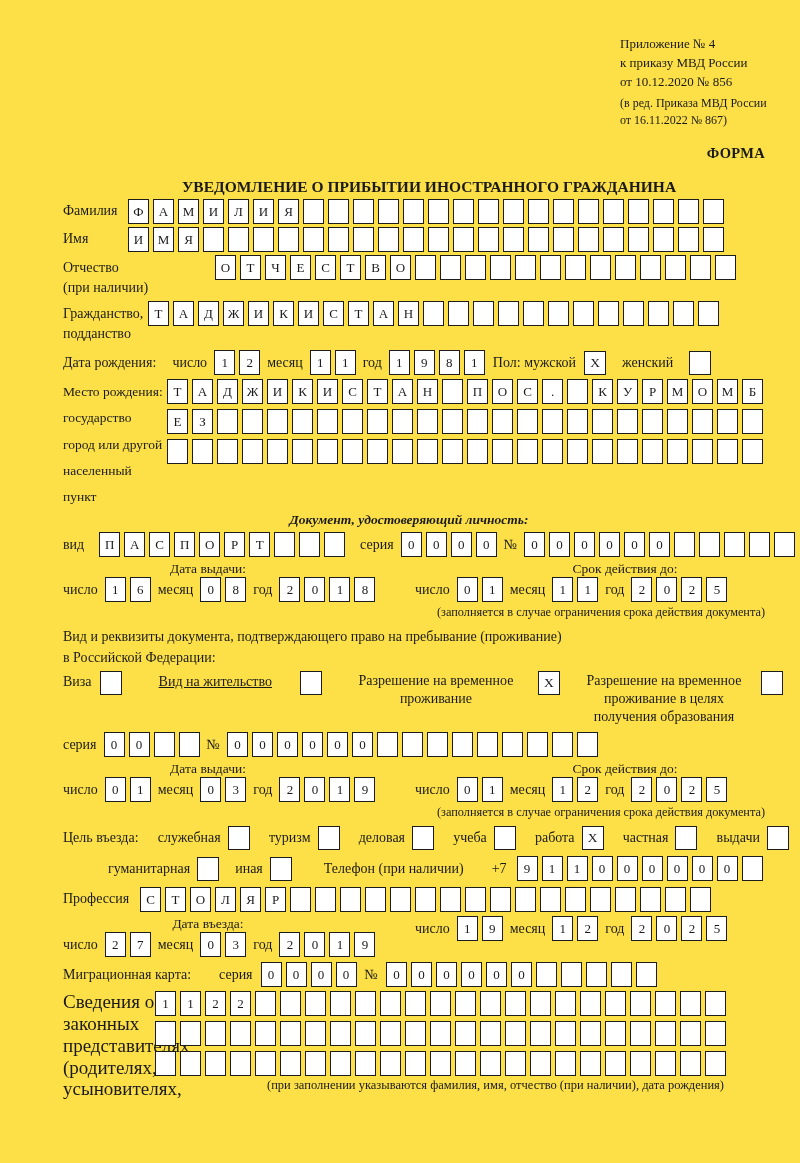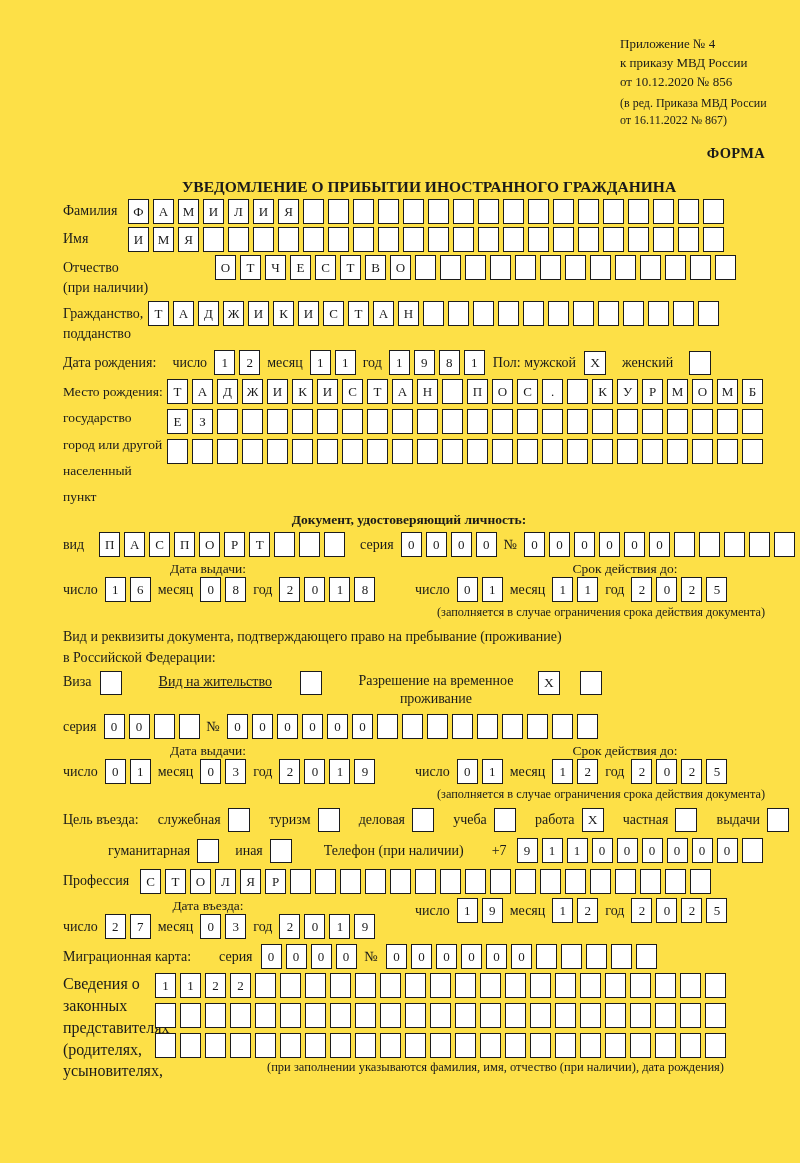--- a/index.html
+++ b/index.html
@@ -41,40 +41,40 @@
   .dg { display:inline-flex; align-items:center; gap:7px; }
   .dg-lbl { font-size:14px; }
   .dates-row { display:flex; margin-bottom:2px; }
   .dates-col { display:flex; flex-direction:column; }
   .dates-col.left { width:352px; }
   .dates-col.right { flex:1; }
   .dates-head { font-size:13.5px; line-height:16px; text-align:center; width:290px; }
   .dates-col.right .dates-head { width:300px; margin-left:60px; }
   .note { font-size:12.3px; line-height:16px; text-align:center; margin:2px 8px 4px 0; }
 
-  .center-bold { text-align:center; font-weight:bold; font-size:13.5px; margin:2px 40px 4px 0; }
+  .center-bold { text-align:center; font-weight:bold; font-size:13.5px; margin:2px 40px 4px 0;font-style:italic; }
   .intro { line-height:21px; }
 
   
   .res-options { display:flex; align-items:flex-start; margin:3px 0 6px 0; }
   .opt { display:flex; align-items:flex-start; }
   .opt .lab { padding-top:3px; }
   .opt .lab.c { text-align:center; line-height:18px; padding-top:1px; }
   .opt4 { flex:1; justify-content:space-between; }
 
   
   .purpose-row { display:flex; align-items:center; justify-content:space-between; margin-bottom:6px; padding-right:6px; }
   .pair { display:flex; align-items:center; gap:7px; }
   .purpose2 { display:flex; align-items:center; margin:0 0 6px 45px; gap:10px; }
 
   
   .multi-lbls { flex:0 0 auto; }
   .bp-lbls div { line-height:26.3px; font-size:13.5px; }
   .bp-rows, .reps-rows { display:flex; flex-direction:column; gap:5px; }
-  .reps-lbls div { line-height:21.7px; font-size:16px; }
+  .reps-lbls div { line-height:21.7px; font-size:19px; }
   .reps-note { font-size:12.5px; margin:2px 0 0 112px; }
 
   .mig-row { display:flex; align-items:center; gap:8px; margin-bottom:4px; }
   .sp8 { display:inline-block; width:8px; } .sp16 { display:inline-block; width:16px; }
 </style>
 </head>
 <body>
 
 <div class="page">
 
@@ -433,20 +433,21 @@
     </div>
     <div class="opt" style="margin-left:37px; gap:28px;text-decoration:underline;">
       <span class="lab">Вид на жительство</span>
       <span class="checkbox"></span>
     </div>
     <div class="opt" style="margin-left:24px; gap:12px;">
       <span class="lab c" style="width:180px;">Разрешение на временное проживание</span>
       <span class="checkbox">X</span>
     </div>
     <div class="opt opt4" style="margin-left:20px;">
+      <span class="lab c" style="width:168px;">Разрешение на временное проживание в целях получения образования</span>
       <span class="checkbox" style="margin-right:12px;"></span>
     </div>
   </div>
 
   <div class="frow" style="align-items:center; gap:7px; margin-top:2px;">
     <span class="dg-lbl">серия</span>
     <span class="cells">
         <span class="cell">0</span>
         <span class="cell">0</span>
         <span class="cell"></span>

